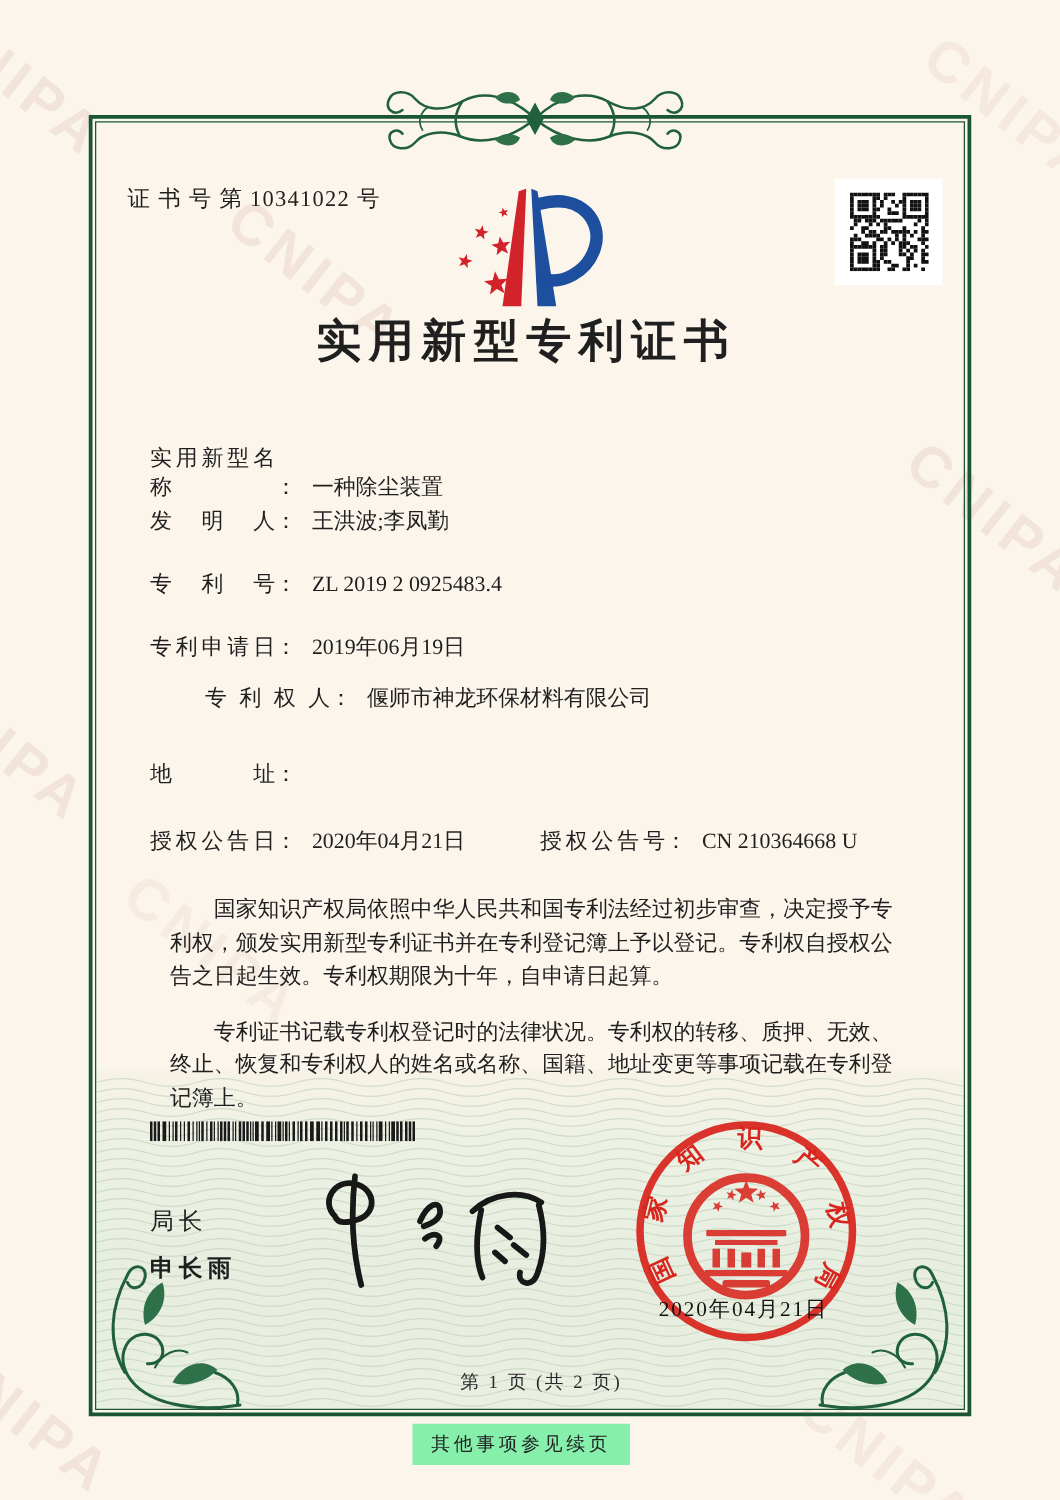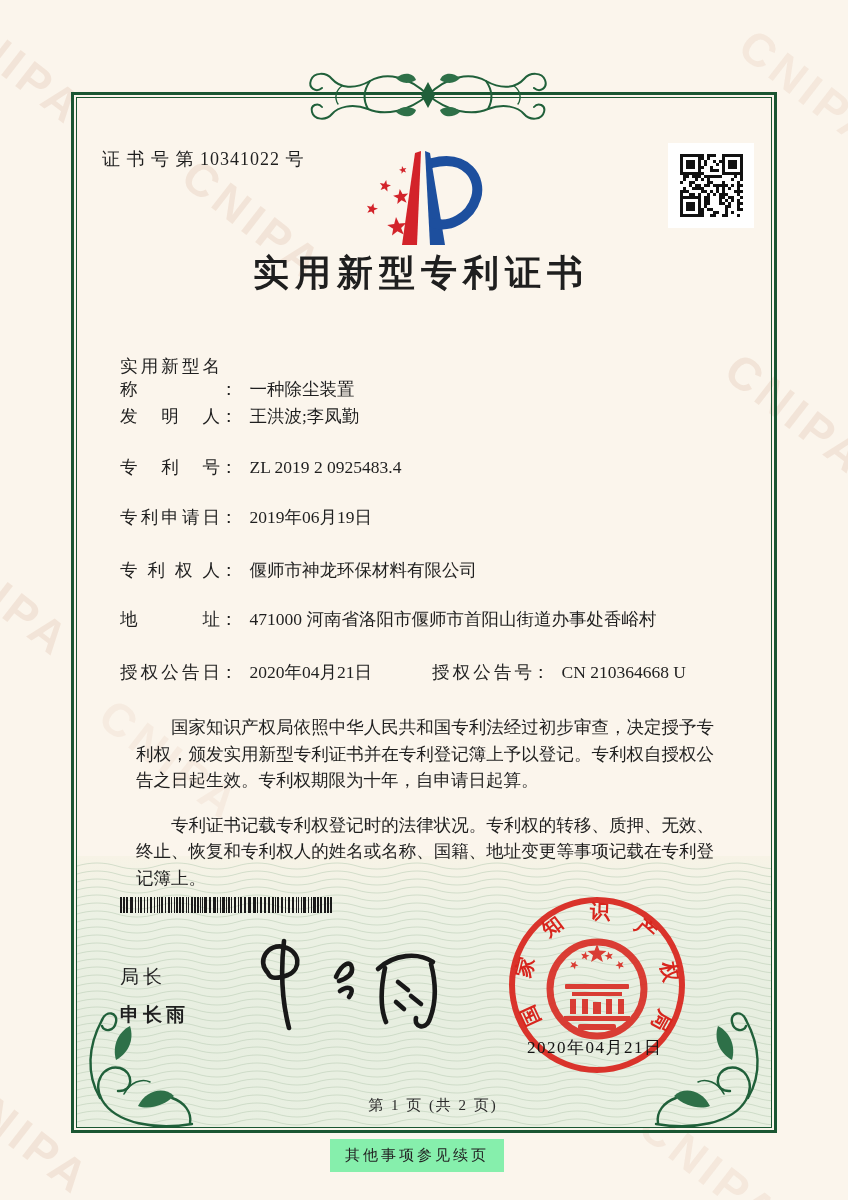--- a/index.html
+++ b/index.html
@@ -431,32 +431,31 @@
       <span class="fvalue">ZL 2019 2 0925483.4</span>
     </span>
 </div>
 <div class="frow" style="top:506px;">
   <span class="fgroup">
       <span class="flabel">专利申请日</span>
       <span class="fcolon">：</span>
       <span class="fvalue">2019年06月19日</span>
     </span>
 </div>
-<div class="frow" style="top:559px;">
+<div class="frow" style="top:547px;margin-left:44px;">
   <span class="fgroup">
       <span class="flabel">专利权人</span>
       <span class="fcolon">：</span>
       <span class="fvalue">偃师市神龙环保材料有限公司</span>
     </span>
 </div>
 <div class="frow" style="top:608px;">
   <span class="fgroup">
       <span class="flabel">地址</span>
       <span class="fcolon">：</span>
-      <span class="fvalue">471000 河南省洛阳市偃师市首阳山街道办事处香峪村</span>
     </span>
 </div>
 <div class="frow" style="top:661px;position:absolute;">
   <span class="fgroup">
       <span class="flabel">授权公告日</span>
       <span class="fcolon">：</span>
       <span class="fvalue">2020年04月21日</span>
     </span>
   <span class="fgroup g2">
       <span class="flabel">授权公告号</span>

